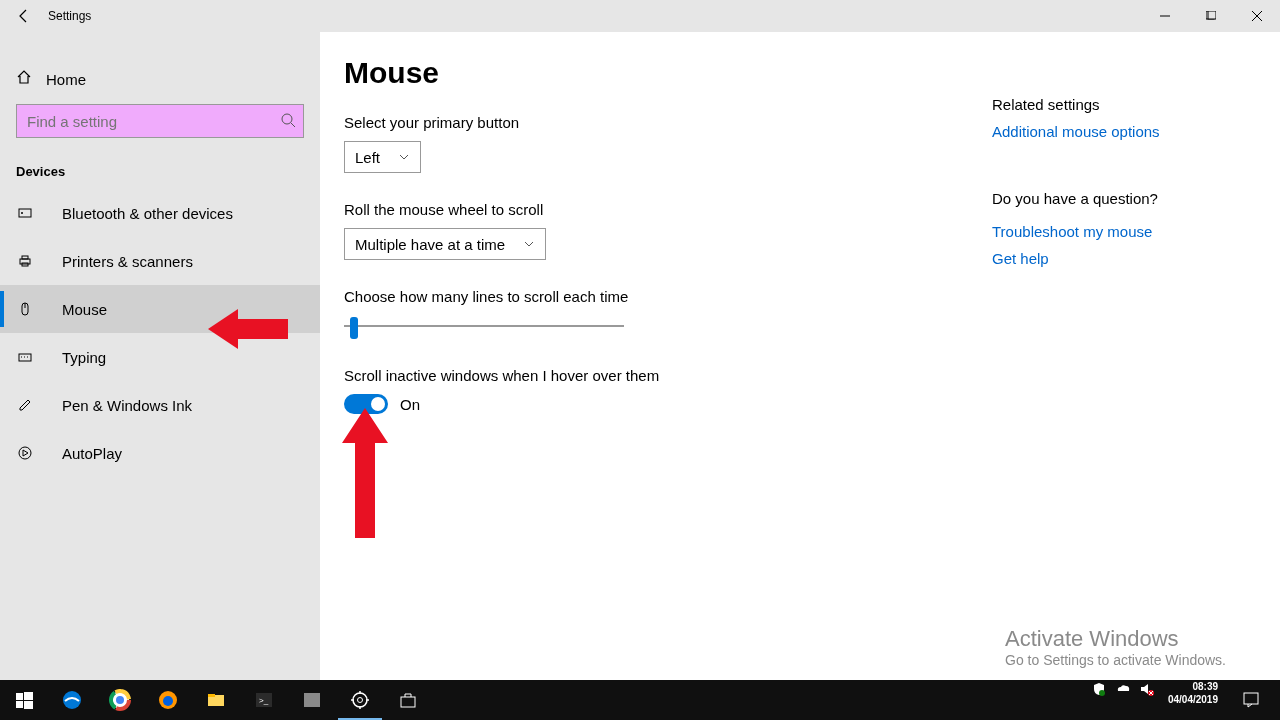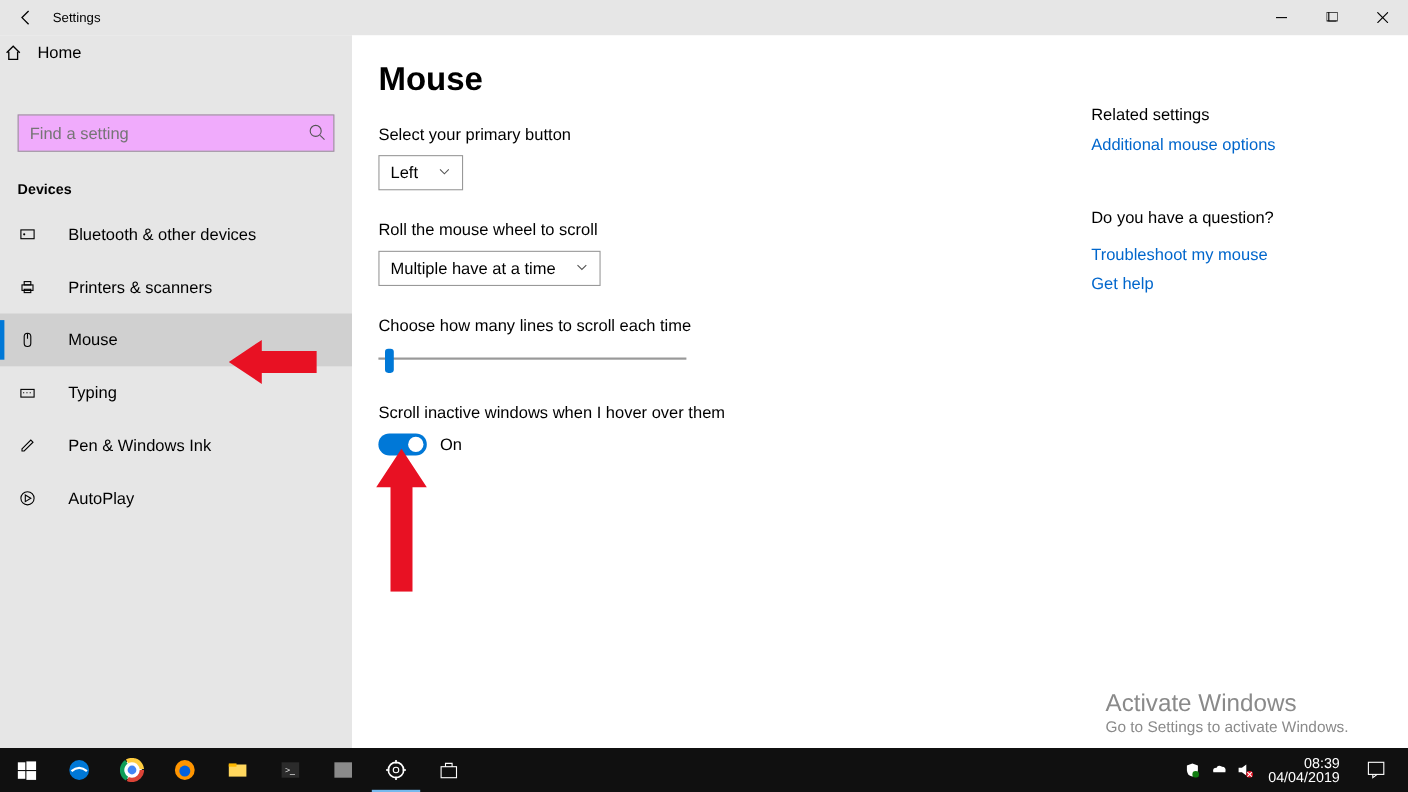--- a/index.html
+++ b/index.html
@@ -8,21 +8,21 @@
 .titlebar { height: 32px; background: #e6e6e6; display: flex; align-items: center; }
 .titlebar .back { width: 48px; height: 32px; display: flex; align-items: center; justify-content: center; }
 .titlebar .title { font-size: 12px; color: #000; }
 .titlebar .spacer { flex: 1; }
 .titlebar .winbtn { width: 46px; height: 32px; display: flex; align-items: center; justify-content: center; }
 .titlebar svg { display: block; }
 
 .body { display: flex; height: 648px; }
 
 .sidebar { width: 320px; background: #e6e6e6; display: flex; flex-direction: column; padding-top: 8px; }
-.sidebar .home { height: 48px; display: flex; align-items: flex-start; padding-left: 4px; gap: 14px; font-size: 15px; }
+.sidebar .home { height: 48px; display: flex; align-items: flex-end; padding-left: 16px; gap: 14px; font-size: 15px; }
 .sidebar .search { margin: 16px 16px 0 16px; position: relative; }
 .sidebar .search input { width: 100%; height: 34px; border: 1px solid #999; background: #f0abfc; padding: 0 34px 0 10px; font-size: 15px; outline: none; }
 .sidebar .search .sicon { position: absolute; right: 8px; top: 8px; color: #555; }
 .sidebar .section { padding: 26px 0 10px 16px; font-size: 13px; font-weight: 600; }
 .sidebar .item { height: 48px; display: flex; align-items: center; padding-left: 16px; gap: 28px; font-size: 15px; position: relative; }
 .sidebar .item.active { background: #d0d0d0; }
 .sidebar .item.active::before { content: ""; position: absolute; left: 0; top: 6px; bottom: 6px; width: 4px; background: #0078d7; }
 .sidebar .item .icon { width: 18px; height: 18px; display: flex; align-items: center; justify-content: center; }
 
 .main { flex: 1; padding: 24px 0 0 24px; position: relative; }
@@ -48,21 +48,21 @@
 .activate .t2 { font-size: 14px; }
 
 .arrow-right { position: absolute; }
 .arrow-up { position: absolute; }
 
 .taskbar { height: 40px; background: #101010; display: flex; align-items: center; }
 .taskbar .tleft { display: flex; height: 100%; }
 .taskbar .tbtn { width: 48px; height: 40px; display: flex; align-items: center; justify-content: center; position: relative; }
 .taskbar .tbtn.active::after { content: ""; position: absolute; left: 2px; right: 2px; bottom: 0; height: 2px; background: #76b9ed; }
 .taskbar .spacer { flex: 1; }
-.taskbar .tray { display: flex; align-items: center; color: #fff; font-size: 13px; padding-right: 8px; gap: 6px; }
+.taskbar .tray { display: flex; color: #fff; font-size: 10px; padding-right: 8px; gap: 6px; font-weight: bold; }
 .taskbar .tray .clock { text-align: right; line-height: 13px; padding: 0 6px; }
 .taskbar .tray .trayicon { width: 18px; height: 18px; display: flex; align-items: center; justify-content: center; }
 .taskbar .notif { width: 42px; height: 40px; display: flex; align-items: center; justify-content: center; }
 </style>
 </head>
 <body>
 
 <div class="titlebar">
   <div class="back">
     <svg width="16" height="16" viewBox="0 0 16 16">

